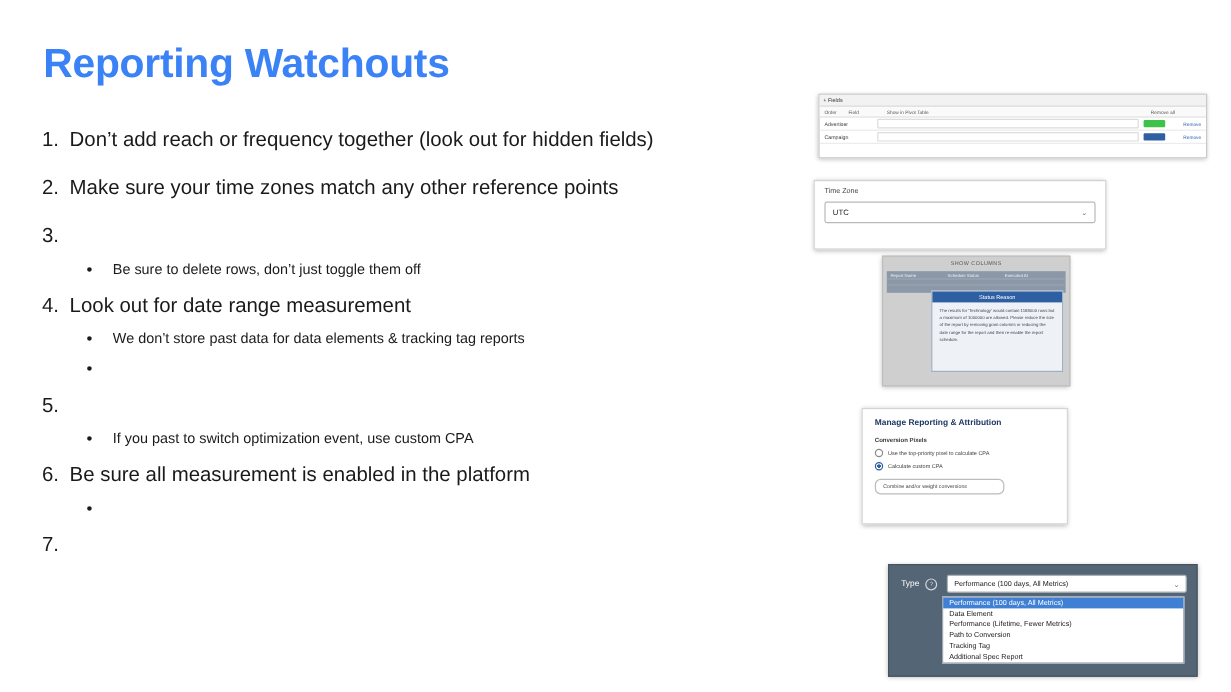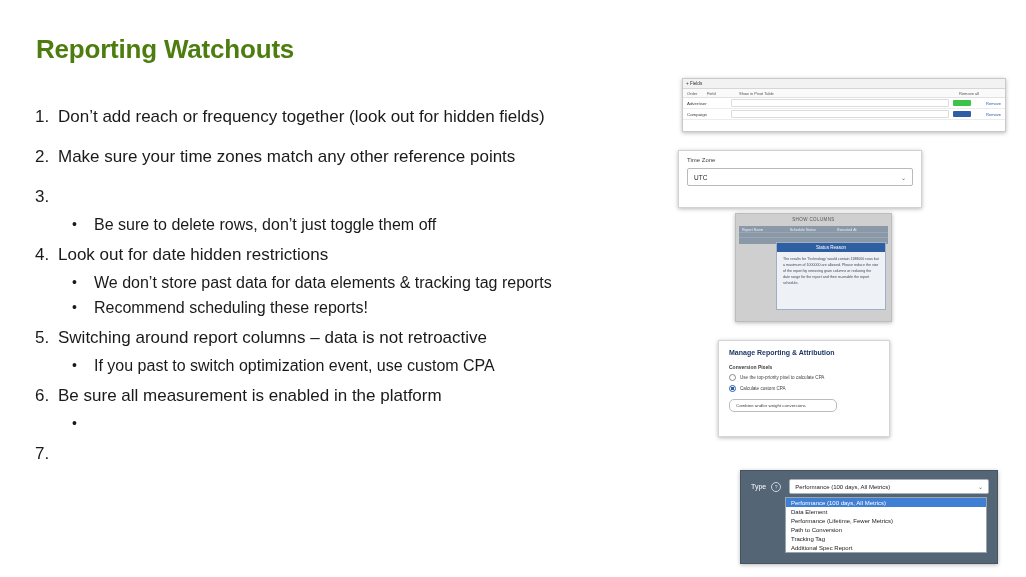--- a/index.html
+++ b/index.html
@@ -16,23 +16,23 @@
   }
   .slide {
     position: relative;
     width: 1026px;
     height: 577px;
   }
   .title {
     position: absolute;
     left: 36px;
     top: 34px;
-    font-size: 26px;
+    font-size: 34px;
     font-weight: bold;
-    color: #4d7c0f;
+    color: #3b82f6;
     letter-spacing: -0.2px;
   }
   .body-list {
     position: absolute;
     left: 30px;
     top: 105px;
     width: 680px;
     color: #1a1a1a;
   }
   .item {
@@ -59,21 +59,21 @@
     margin-left: 42px;
     margin-bottom: 2px;
   }
   .subitem .bullet {
     width: 22px;
     flex: 0 0 22px;
     font-size: 14px;
     line-height: 23px;
   }
   .subitem .txt {
-    font-size: 16px;
+    font-size: 12px;
     line-height: 23px;
     max-width: 600px;
   }
   .gap-sm { height: 12px; }
   .gap-xs { height: 5px; }
   .spell {
     border-bottom: 2px dotted #d04a3a;
     text-decoration: none;
   }
 
@@ -162,35 +162,33 @@
       <div class="num">3.</div>
     </div>
     <div class="subitem">
       <div class="bullet">•</div>
       <div class="txt">Be sure to delete rows, don’t just toggle them off</div>
     </div>
     <div class="gap-xs"></div>
 
     <div class="item">
       <div class="num">4.</div>
-      <div class="txt">Look out for date hidden restrictions</div>
+      <div class="txt">Look out for date range measurement</div>
     </div>
     <div class="subitem">
       <div class="bullet">•</div>
       <div class="txt">We don’t store past data for data elements &amp; tracking tag reports</div>
     </div>
     <div class="subitem">
       <div class="bullet">•</div>
-      <div class="txt">Recommend scheduling these reports!</div>
     </div>
     <div class="gap-xs"></div>
 
     <div class="item">
       <div class="num">5.</div>
-      <div class="txt">Switching around report columns – data is not retroactive</div>
     </div>
     <div class="subitem">
       <div class="bullet">•</div>
       <div class="txt">If you past to switch optimization event, use custom CPA</div>
     </div>
     <div class="gap-xs"></div>
 
     <div class="item">
       <div class="num">6.</div>
       <div class="txt">Be sure all measurement is enabled in the platform</div>

